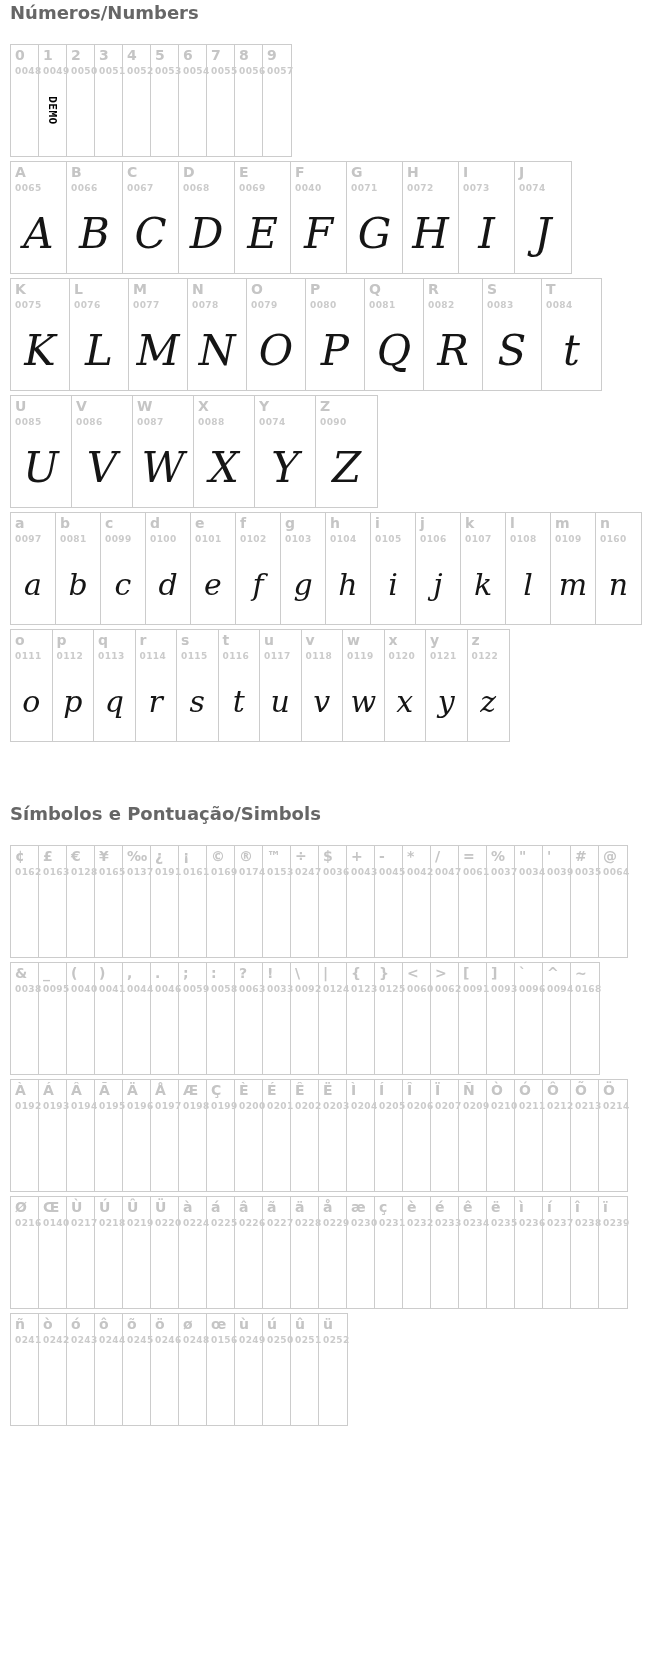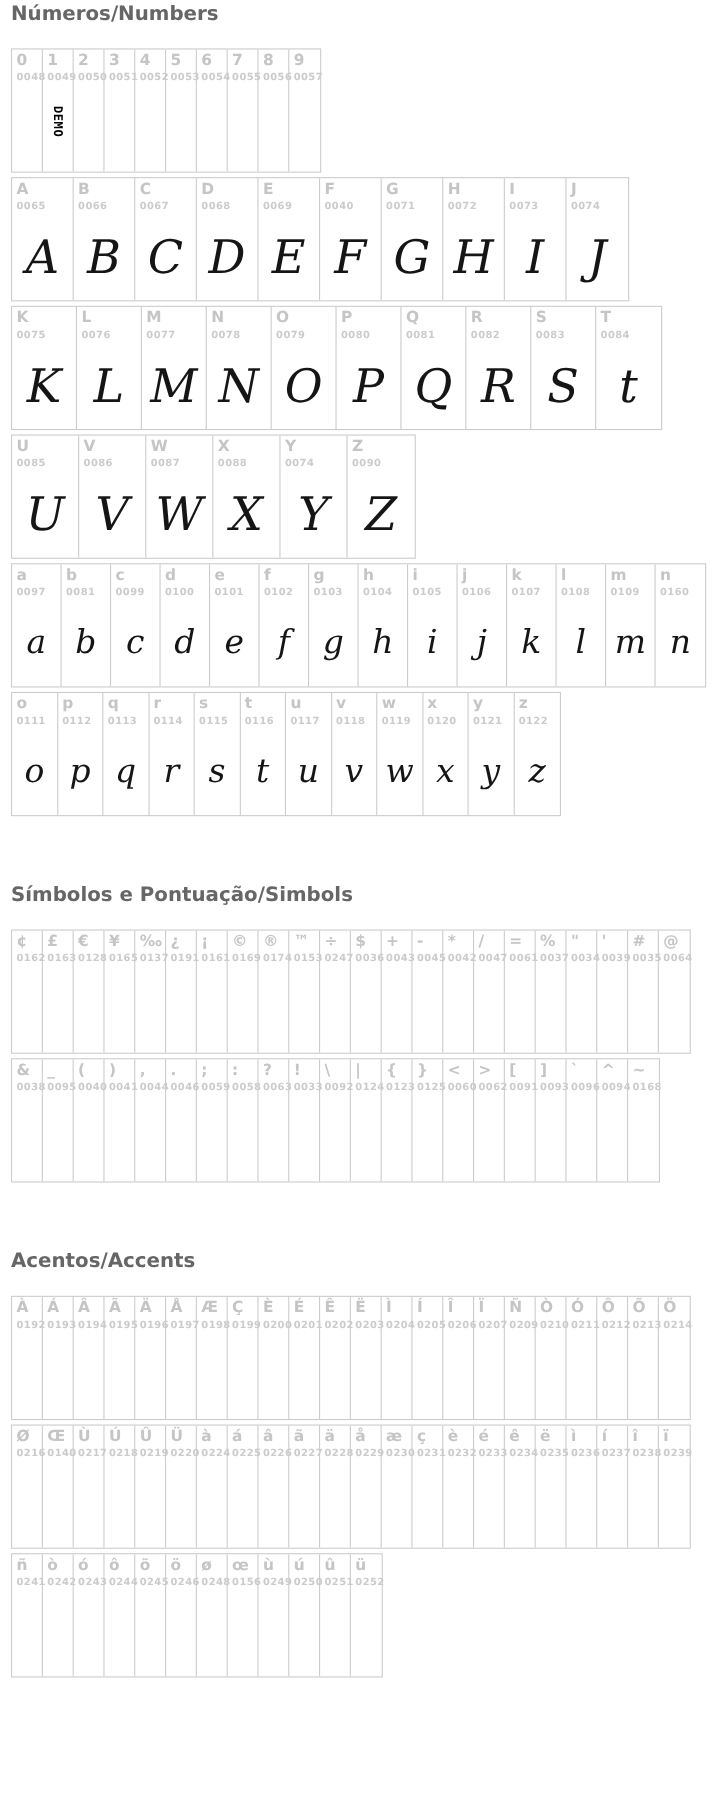--- a/index.html
+++ b/index.html
@@ -947,21 +947,20 @@
           <div class="cell-head">
             <div class="char-label">~</div>
             <div class="code-label">0168</div>
           </div>
           <div class="glyph-area"></div>
         </div>
       </div>
   </section>
 
   <section>
-    <h2 class="sec-title">Acentos/Accents</h2>
     <div class="grid-row" style="--cw:28px">
         <div class="cell">
           <div class="cell-head">
             <div class="char-label">À</div>
             <div class="code-label">0192</div>
           </div>
           <div class="glyph-area"></div>
         </div>
         <div class="cell">
           <div class="cell-head">

